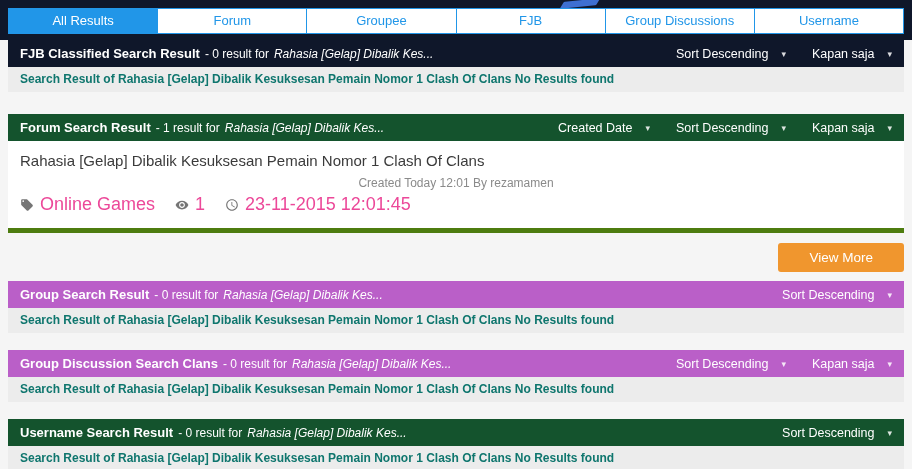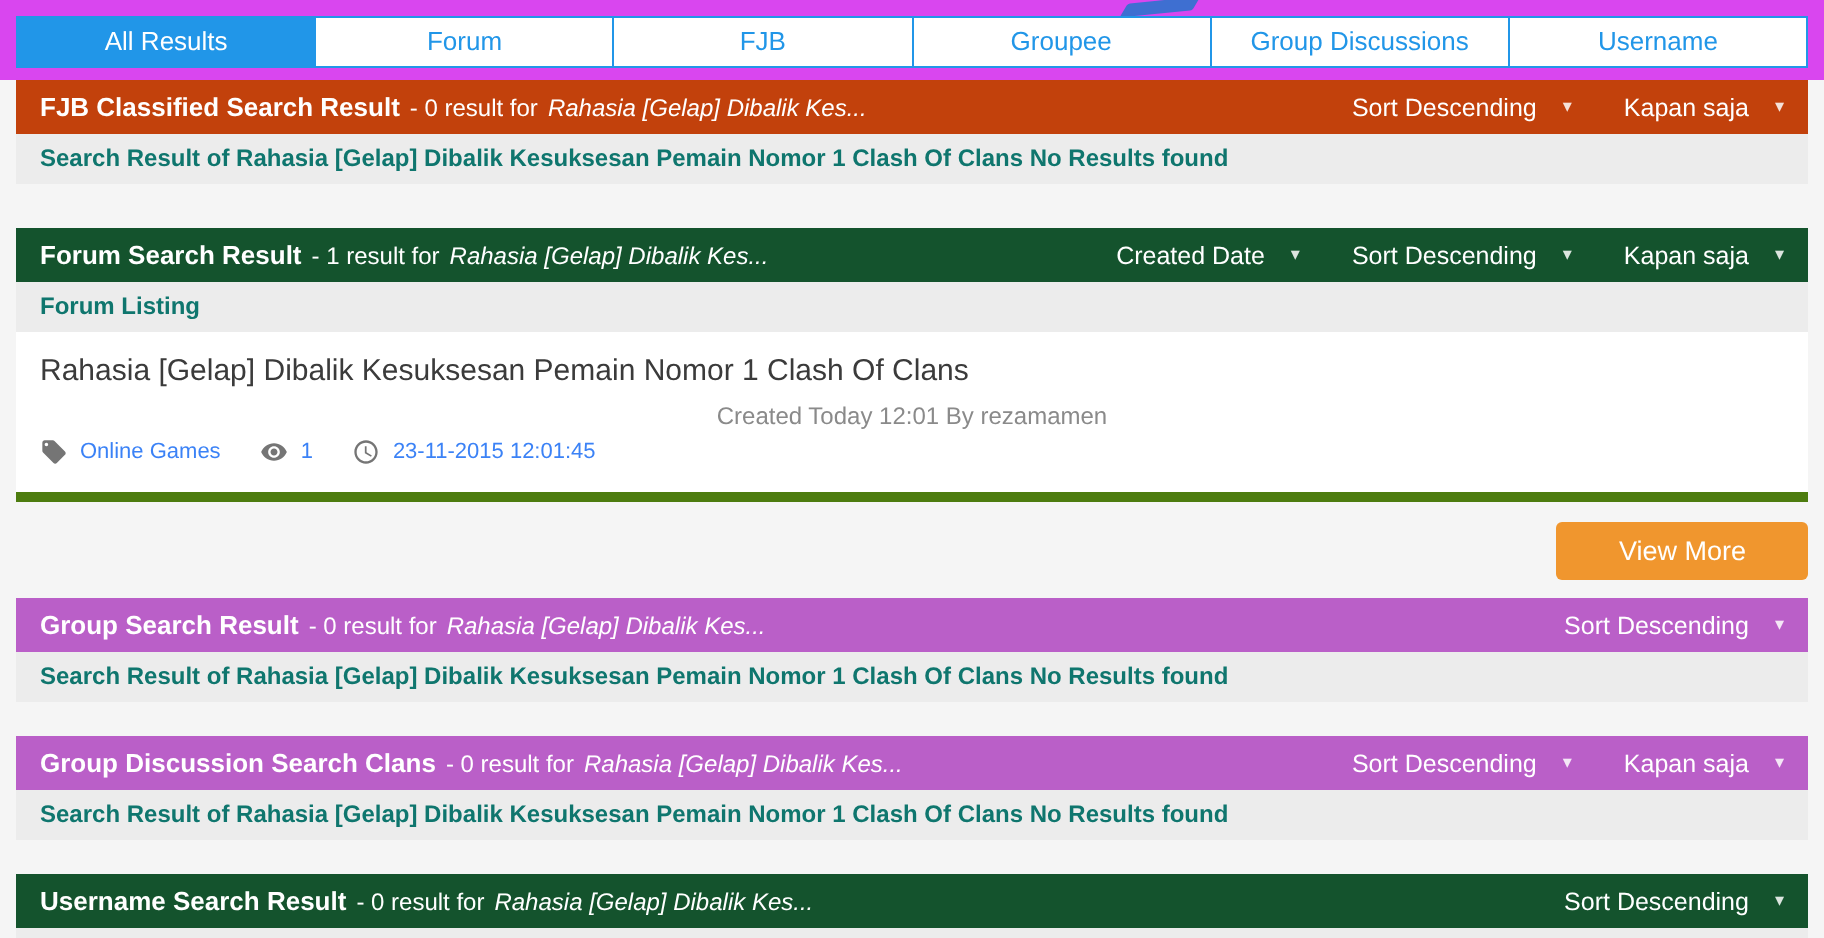--- a/index.html
+++ b/index.html
@@ -2,80 +2,80 @@
 <html><head>
 <meta charset="utf-8">
 <style>
   * { margin:0; padding:0; box-sizing:border-box; }
   html,body { width:912px; height:469px; overflow:hidden; }
   body {
     font-family:"Liberation Sans","DejaVu Sans",sans-serif;
     background:#f5f5f5; position:relative;
   }
   
-  .topband { background:#d946ef; height:40px; padding:8px 8px 0 8px; position:relative; }
+  .topband { background:#0f172a; height:40px; padding:8px 8px 0 8px; position:relative; }
   .plane-graphic {
     position:absolute; left:563px; top:0; width:34px; height:7px;
     background:#3e6fd1; transform:skewX(-35deg) rotate(-6deg); border-radius:1px;
   }
   .tabbar { display:flex; }
   .tab {
     flex:1; height:26px; line-height:24px; text-align:center;
     background:#fff; color:#2196e8; font-size:13px;
     border:1px solid #2196e8; margin-left:-1px; cursor:pointer; position:relative;
   }
   .tab:first-child { margin-left:0; }
   .tab.active { background:#2196e8; color:#fff; border-color:#2196e8; z-index:1; }
 
   .content { padding:0 8px; }
 
   .sec-header {
     height:27px; display:flex; align-items:center; padding:0 12px; color:#fff;
   }
-  .sec-header.green { background:#c2410c; }
+  .sec-header.green { background:#0f172a; }
   .sec-header.blue { background:#14532d; }
   .sec-header.purple { background:#ba5fc8; }
   .sec-title { font-weight:bold; font-size:13px; }
   .sec-count { font-size:12px; margin-left:5px; }
   .sec-query { font-size:12px; font-style:italic; margin-left:5px; }
   .sec-controls { margin-left:auto; display:flex; align-items:center; gap:26px; }
   .ctrl { display:flex; align-items:center; font-size:12.5px; cursor:pointer; white-space:nowrap; }
   .caret { font-size:9px; margin-left:13px; opacity:.85; }
 
   .subbar {
     background:#ececec; padding:5px 12px 6px 12px;
     color:#0f766e; font-size:12px; font-weight:bold;
   }
 
   .gap22 { height:22px; } .gap17 { height:17px; }
 
   .result-card { background:#ffffff; padding:11px 12px 13px 12px; border-bottom:5px solid #4d7c0f; }
   .result-title { font-size:15px; color:#3b3b3b; margin-bottom:7px; cursor:pointer; }
   .result-meta { font-size:12px; color:#8a8a8a; margin-bottom:4px;text-align:center; }
-  .result-stats { display:flex; align-items:flex-end; font-size:11px; color:#3b82f6; }
+  .result-stats { display:flex; align-items:flex-end; font-size:18px; color:#ec4899; }
   .stat { display:flex; align-items:center; margin-right:20px; }
   .stat svg { width:14px; height:14px; fill:#757575; margin-right:6px; }
   .stat.tag { cursor:pointer; }
 
   .viewmore-row { text-align:right; padding:10px 0 9px 0; }
   .viewmore-btn {
     display:inline-block; background:#f0962e; color:#fff; border:none;
     font-family:inherit; font-size:13.5px; padding:7px 31px; border-radius:3px; cursor:pointer;
   }
 </style>
 </head>
 <body>
 
 <div class="topband">
   <div class="plane-graphic"></div>
   <div class="tabbar">
     <div class="tab active">All Results</div>
     <div class="tab">Forum</div>
+    <div class="tab">Groupee</div>
     <div class="tab">FJB</div>
-    <div class="tab">Groupee</div>
     <div class="tab">Group Discussions</div>
     <div class="tab">Username</div>
   </div>
 </div>
 
 <div class="content">
 
   <section>
     <div class="sec-header green">
       <span class="sec-title">FJB Classified Search Result</span>
@@ -110,21 +110,20 @@
         <span class="ctrl">
           <span>Sort Descending</span>
           <span class="caret">▾</span>
         </span>
         <span class="ctrl">
           <span>Kapan saja</span>
           <span class="caret">▾</span>
         </span>
       </span>
     </div>
-    <div class="subbar">Forum Listing</div>
 
     <div class="result-card">
       <div class="result-title">Rahasia [Gelap] Dibalik Kesuksesan Pemain Nomor 1 Clash Of Clans</div>
       <div class="result-meta">Created Today 12:01 By rezamamen</div>
       <div class="result-stats">
         <span class="stat tag">
           <svg viewBox="0 0 24 24">
               <path d="M21.41 11.58l-9-9C12.05 2.22 11.55 2 11 2H4c-1.1 0-2 .9-2 2v7c0 .55.22 1.05.59 1.42l9 9c.36.36.86.58 1.41.58.55 0 1.05-.22 1.41-.59l7-7c.37-.36.59-.86.59-1.41 0-.55-.23-1.06-.59-1.42zM5.5 7C4.67 7 4 6.33 4 5.5S4.67 4 5.5 4 7 4.67 7 5.5 6.33 7 5.5 7z"></path>
             </svg>
           <span>Online Games</span>

